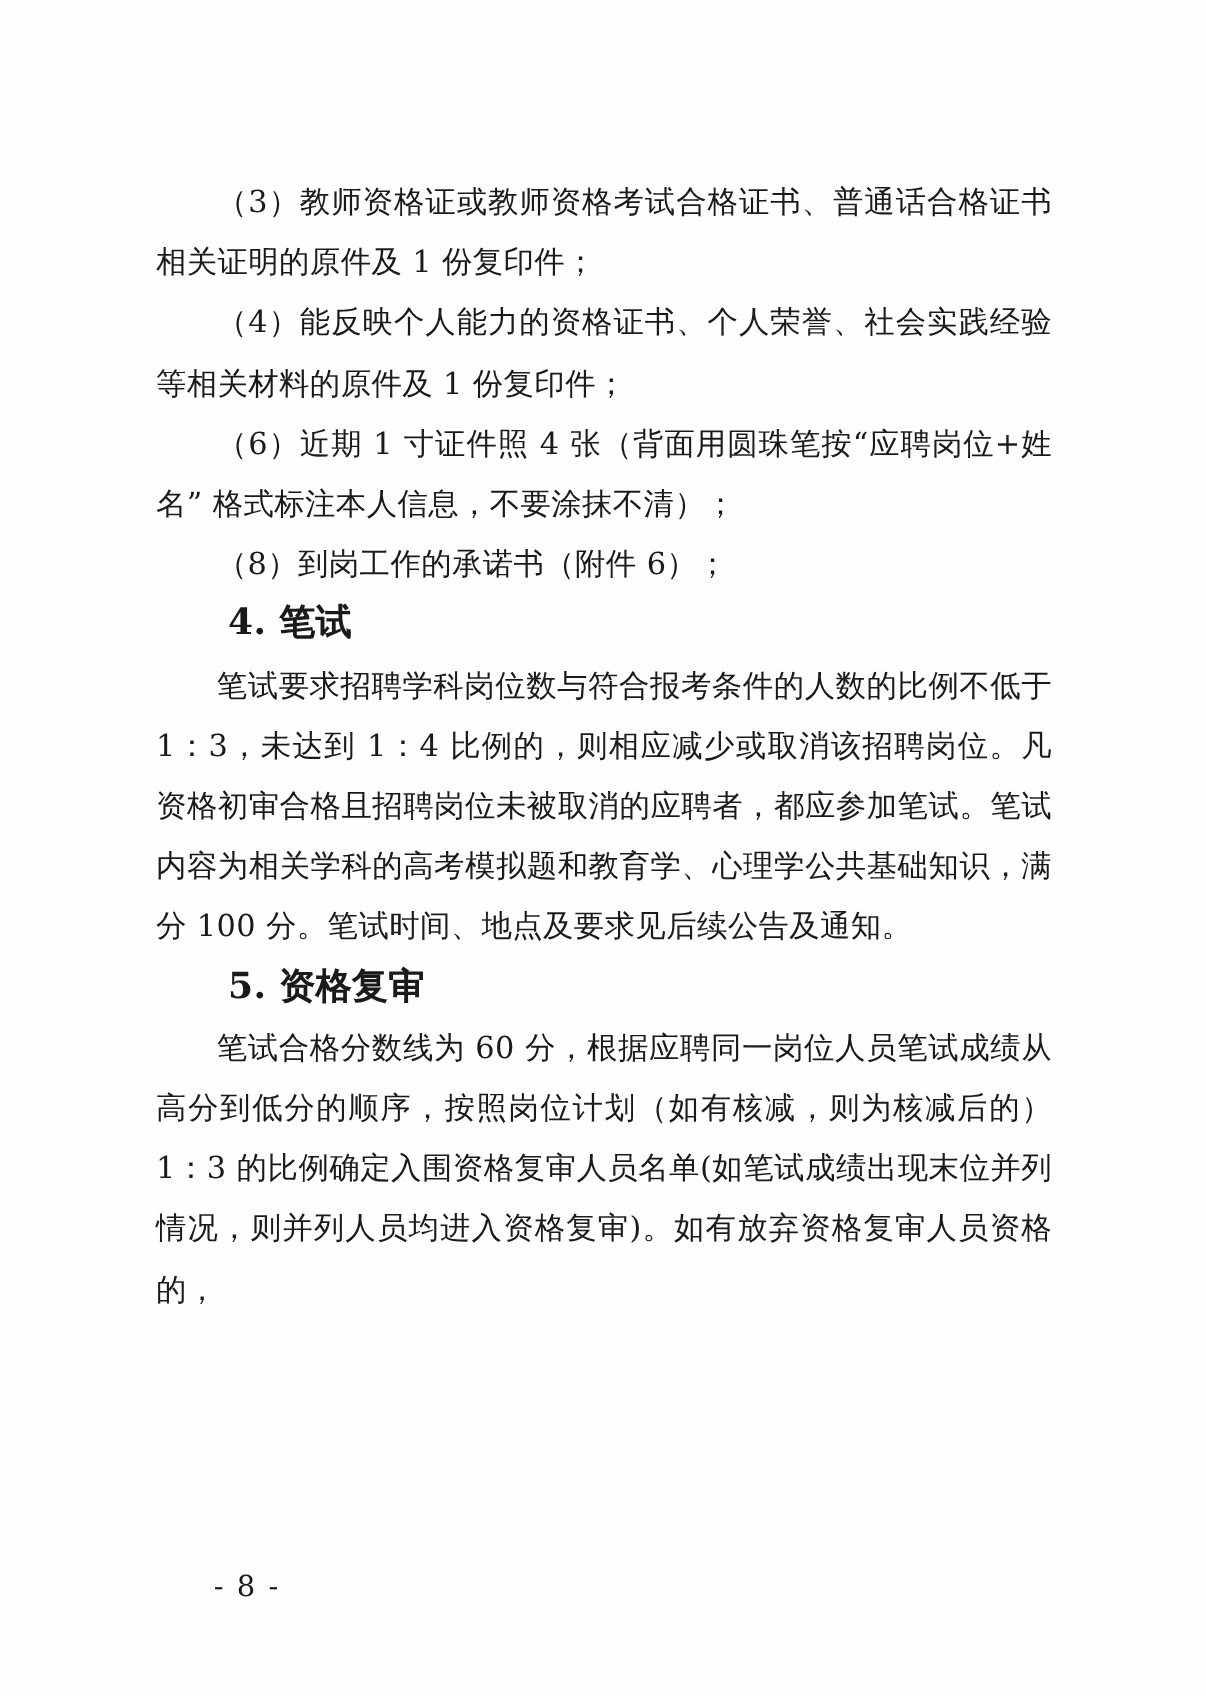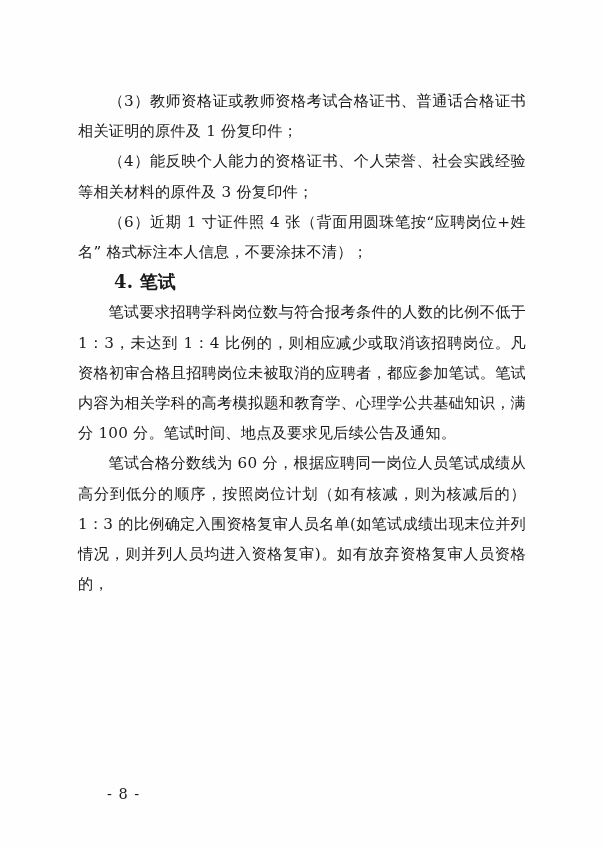--- a/index.html
+++ b/index.html
@@ -63,26 +63,28 @@
     margin-left: -356px;
   }
 </style>
 </head>
 <body>
 
 <div class="page">
   <div class="content">
 
     <p class="para indent">（3）教师资格证或教师资格考试合格证书、普通话合格证书相关证明的原件及 1 份复印件；</p>
-    <p class="para indent">（4）能反映个人能力的资格证书、个人荣誉、社会实践经验等相关材料的原件及 3 份复印件；</p>
+    <p class="para indent">（4）能反映个人能力的资格证书、个人荣誉、社会实践经验等相关材料的原件及 1 份复印件；</p>
     <p class="para indent">（6）近期 1 寸证件照 4 张（背面用圆珠笔按“应聘岗位+姓名” 格式标注本人信息，不要涂抹不清）；</p>
+    <p class="para indent">（8）到岗工作的承诺书（附件 6）；</p>
 
     <p class="heading">4. 笔试</p>
     <p class="para indent">笔试要求招聘学科岗位数与符合报考条件的人数的比例不低于 1：3，未达到 1：4 比例的，则相应减少或取消该招聘岗位。凡资格初审合格且招聘岗位未被取消的应聘者，都应参加笔试。笔试内容为相关学科的高考模拟题和教育学、心理学公共基础知识，满分 100 分。笔试时间、地点及要求见后续公告及通知。</p>
 
+    <p class="heading">5. 资格复审</p>
     <p class="para indent">笔试合格分数线为 60 分，根据应聘同一岗位人员笔试成绩从高分到低分的顺序，按照岗位计划（如有核减，则为核减后的）1：3 的比例确定入围资格复审人员名单(如笔试成绩出现末位并列情况，则并列人员均进入资格复审)。如有放弃资格复审人员资格的，</p>
 
   </div>
 
   <div class="pagenum">
     <span class="pagenum-inner">- 8 -</span>
   </div>
 </div>
 
 </body></html>

